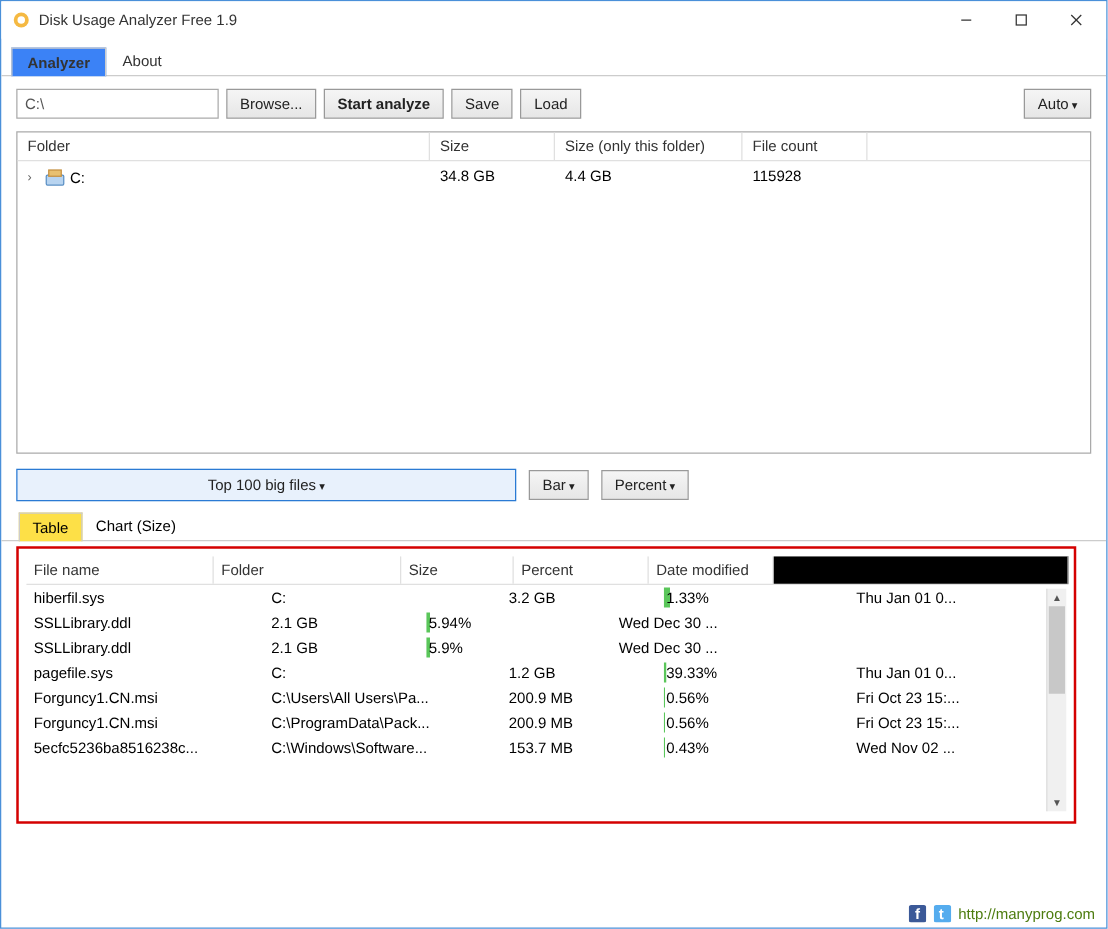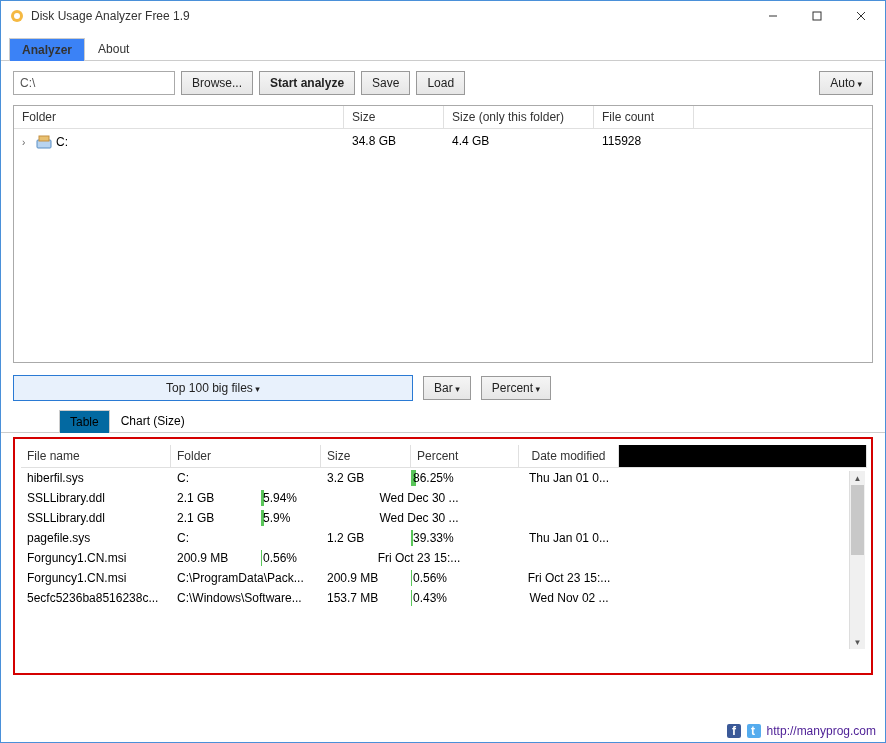--- a/index.html
+++ b/index.html
@@ -30,43 +30,43 @@
 .td-size { width: 100px; }
 .td-only { width: 150px; }
 .td-count { width: 100px; }
 .expander { color: #666; font-size: 10px; width: 10px; }
 .drive-icon { width: 16px; height: 16px; }
 .midbar { display: flex; gap: 10px; padding: 12px 12px 8px 12px; align-items: center; }
 .bigbtn { width: 400px; height: 26px; border: 1px solid #2a7ad4; background: #e8f1fc; color: #222; cursor: pointer; }
 .bigbtn::after { content: " ▾"; font-size: 9px; }
 .subtabs { display: flex; padding: 0 14px; border-bottom: 1px solid #ccc; }
 .subtab { padding: 4px 10px; border: 1px solid transparent; border-bottom: none; cursor: pointer; }
-.subtab.active { border-color: #ccc; background: #0369a1; position: relative; top: 1px; margin-left: 44px; }
-.table-wrap { margin: 4px 12px 0 12px; border: 2px solid #d40000; padding: 6px 4px 22px 6px; position: relative; }
+.subtab.active { border-color: #ccc; background: #fde047; position: relative; top: 1px; }
+.table-wrap { margin: 4px 24px 0 12px; border: 2px solid #d40000; padding: 6px 4px 6px 6px; position: relative; }
 .table-inner { border: 0; height: 206px; overflow: hidden; position: relative; }
 .thead { display: flex; border-bottom: 1px solid #e0e0e0; }
 .thead > div { padding: 4px 6px; border-right: 1px solid #e0e0e0; color: #333; }
 .c-name { width: 150px; }
 .c-folder { width: 150px; }
 .c-size { width: 90px; }
 .c-pct { width: 108px; }
-.c-date { width: 100px; text-align: center; }
+.c-date { width: 100px; }
 .c-black { flex: 1; background: #000; height: 22px; }
-.trow { display: flex; }
+.trow { display: flex; gap: 40px; }
 .trow > div { padding: 3px 6px; white-space: nowrap; overflow: hidden; text-overflow: ellipsis; }
 .pct-cell { position: relative; padding-left: 0 !important; }
 .pct-bar { position: absolute; left: 0; top: 2px; bottom: 2px; background: #5ac65a; }
 .pct-txt { position: relative; padding-left: 2px; }
 .vscroll { position: absolute; right: 2px; top: 26px; bottom: 2px; width: 16px; background: #f0f0f0; border-left: 1px solid #ddd; }
 .vscroll .thumb { position: absolute; left: 1px; right: 1px; top: 14px; height: 70px; background: #c8c8c8; }
 .vscroll .arr { position: absolute; left: 0; right: 0; height: 14px; display: flex; align-items: center; justify-content: center; font-size: 8px; color: #555; }
 .vscroll .arr.up { top: 0; }
 .vscroll .arr.dn { bottom: 0; }
 .footer { position: absolute; bottom: 1px; right: 10px; display: flex; align-items: center; gap: 6px; height: 22px; }
-.footer a { color: #4c1d95; text-decoration: none; }
+.footer a { color: #4d7c0f; text-decoration: none; }
 .social-icon { width: 14px; height: 14px; }
 </style>
 </head>
 <body>
 
 <div class="titlebar">
   <svg class="app-icon" viewBox="0 0 16 16">
       <circle cx="8" cy="8" r="6" fill="#f5b942"></circle>
       <circle cx="8" cy="8" r="3" fill="#fff"></circle>
     </svg>
@@ -145,21 +145,21 @@
       <div class="c-size">Size</div>
       <div class="c-pct">Percent</div>
       <div class="c-date">Date modified</div>
       <div class="c-black"></div>
     </div>
     <div id="tbody">
         <div class="trow">
           <div class="c-name">hiberfil.sys</div>
           <div class="c-folder">C:</div>
           <div class="c-size">3.2 GB</div>
-          <div class="c-pct pct-cell"><span class="pct-bar" style="width:4.9885px"></span><span class="pct-txt">86.25%</span></div>
+          <div class="c-pct pct-cell"><span class="pct-bar" style="width:4.9885px"></span><span class="pct-txt">1.33%</span></div>
           <div class="c-date">Thu Jan 01 0...</div>
         </div>
         <div class="trow">
           <div class="c-name">SSLLibrary.ddl</div>
           <div class="c-size">2.1 GB</div>
           <div class="c-pct pct-cell"><span class="pct-bar" style="width:3.2670000000000003px"></span><span class="pct-txt">5.94%</span></div>
           <div class="c-date">Wed Dec 30 ...</div>
         </div>
         <div class="trow">
           <div class="c-name">SSLLibrary.ddl</div>
@@ -169,20 +169,21 @@
         </div>
         <div class="trow">
           <div class="c-name">pagefile.sys</div>
           <div class="c-folder">C:</div>
           <div class="c-size">1.2 GB</div>
           <div class="c-pct pct-cell"><span class="pct-bar" style="width:1.9745000000000001px"></span><span class="pct-txt">39.33%</span></div>
           <div class="c-date">Thu Jan 01 0...</div>
         </div>
         <div class="trow">
           <div class="c-name">Forguncy1.CN.msi</div>
+          <div class="c-folder">C:\Users\All Users\Pa...</div>
           <div class="c-size">200.9 MB</div>
           <div class="c-pct pct-cell"><span class="pct-bar" style="width:0.30800000000000005px"></span><span class="pct-txt">0.56%</span></div>
           <div class="c-date">Fri Oct 23 15:...</div>
         </div>
         <div class="trow">
           <div class="c-name">Forguncy1.CN.msi</div>
           <div class="c-folder">C:\ProgramData\Pack...</div>
           <div class="c-size">200.9 MB</div>
           <div class="c-pct pct-cell"><span class="pct-bar" style="width:0.30800000000000005px"></span><span class="pct-txt">0.56%</span></div>
           <div class="c-date">Fri Oct 23 15:...</div>

